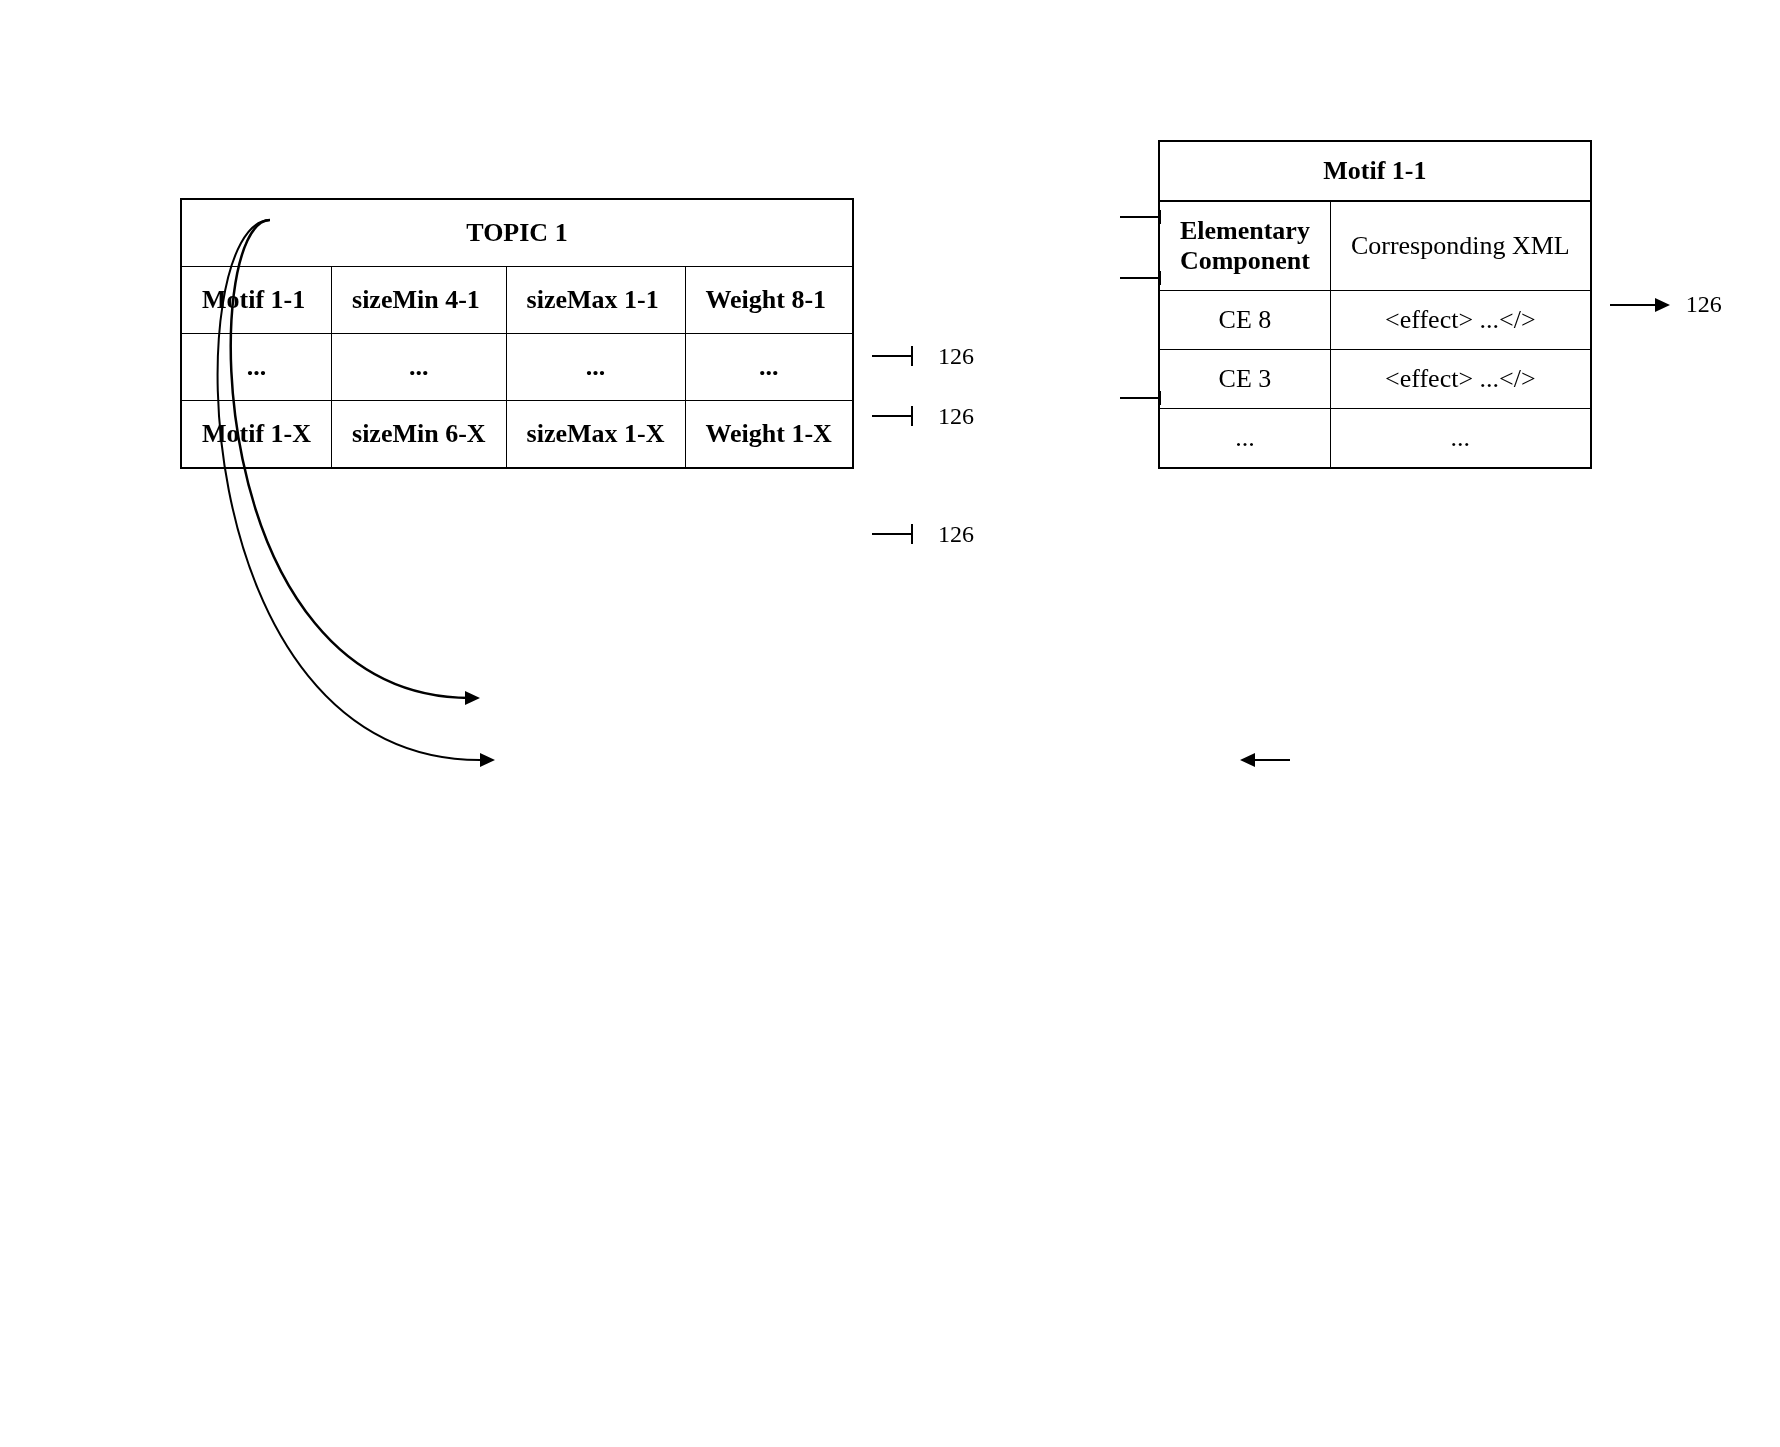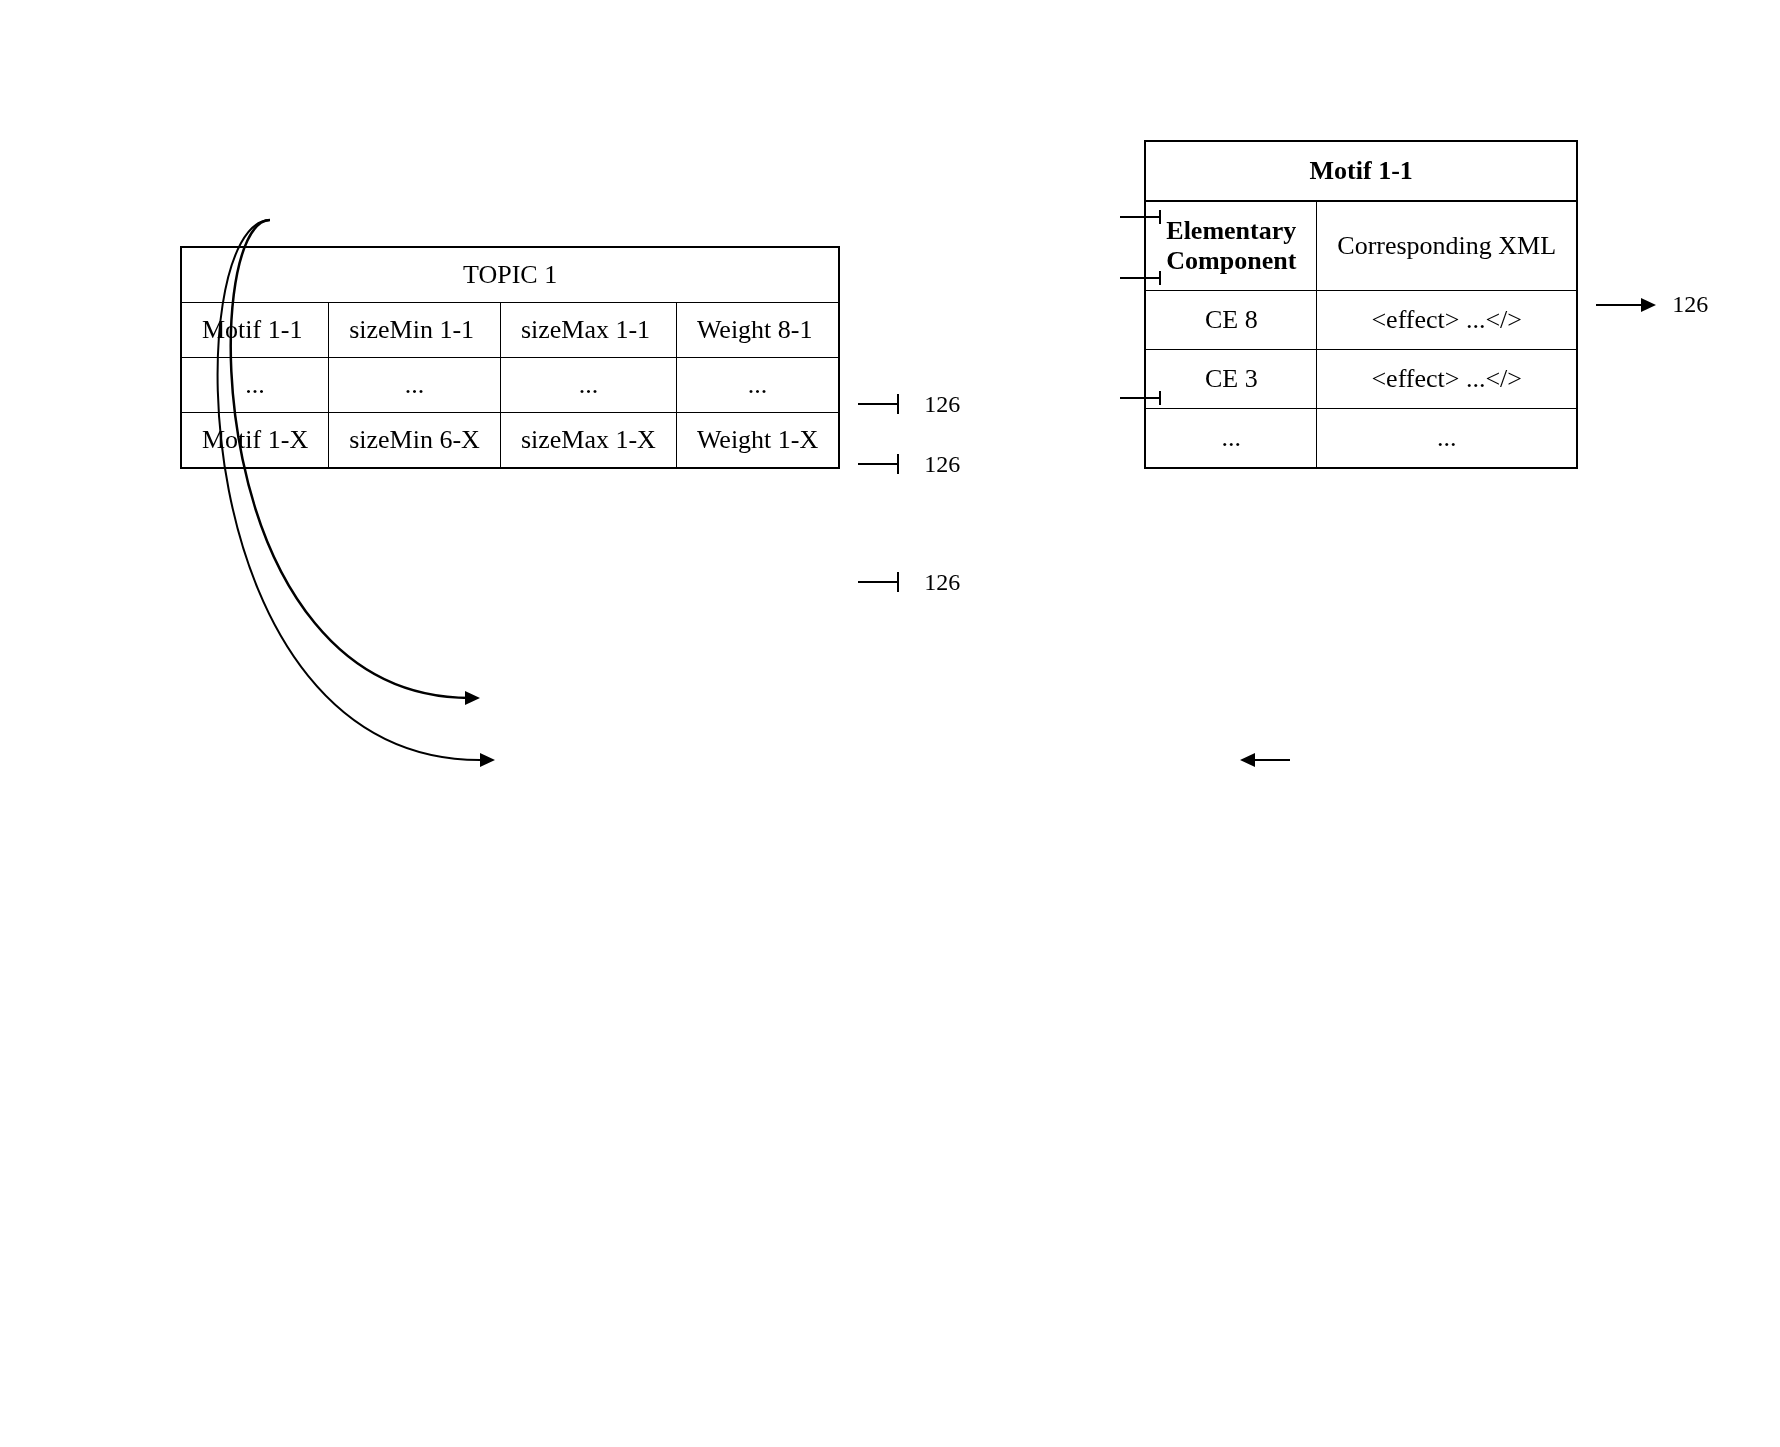--- a/index.html
+++ b/index.html
@@ -27,23 +27,24 @@
 
     .topic-table {
       width: 100%;
       border-collapse: collapse;
       border: 2px solid #000;
     }
 
     .topic-table th,
     .topic-table td {
       border: 1.5px solid #000;
-      padding: 12px 20px;
+      padding: 18px 20px;
       font-size: 26px;
       text-align: left;
+      font-weight: bold;
     }
 
     .topic-header {
       text-align: center !important;
       font-weight: normal;
       font-size: 28px;
       padding: 14px 20px;
     }
 
     .dots-row td {
@@ -121,21 +122,21 @@
   <div style="position: relative; display: inline-block; margin-left: 80px;">
     <table class="topic-table">
       <thead>
         <tr>
           <th colspan="4" class="topic-header">TOPIC 1</th>
         </tr>
       </thead>
       <tbody>
         <tr>
           <td>Motif 1-1</td>
-          <td>sizeMin 1-1</td>
+          <td>sizeMin 4-1</td>
           <td>sizeMax 1-1</td>
           <td>Weight  8-1</td>
         </tr>
         <tr class="dots-row">
           <td>...</td>
           <td>...</td>
           <td>...</td>
           <td>...</td>
         </tr>
         <tr>

